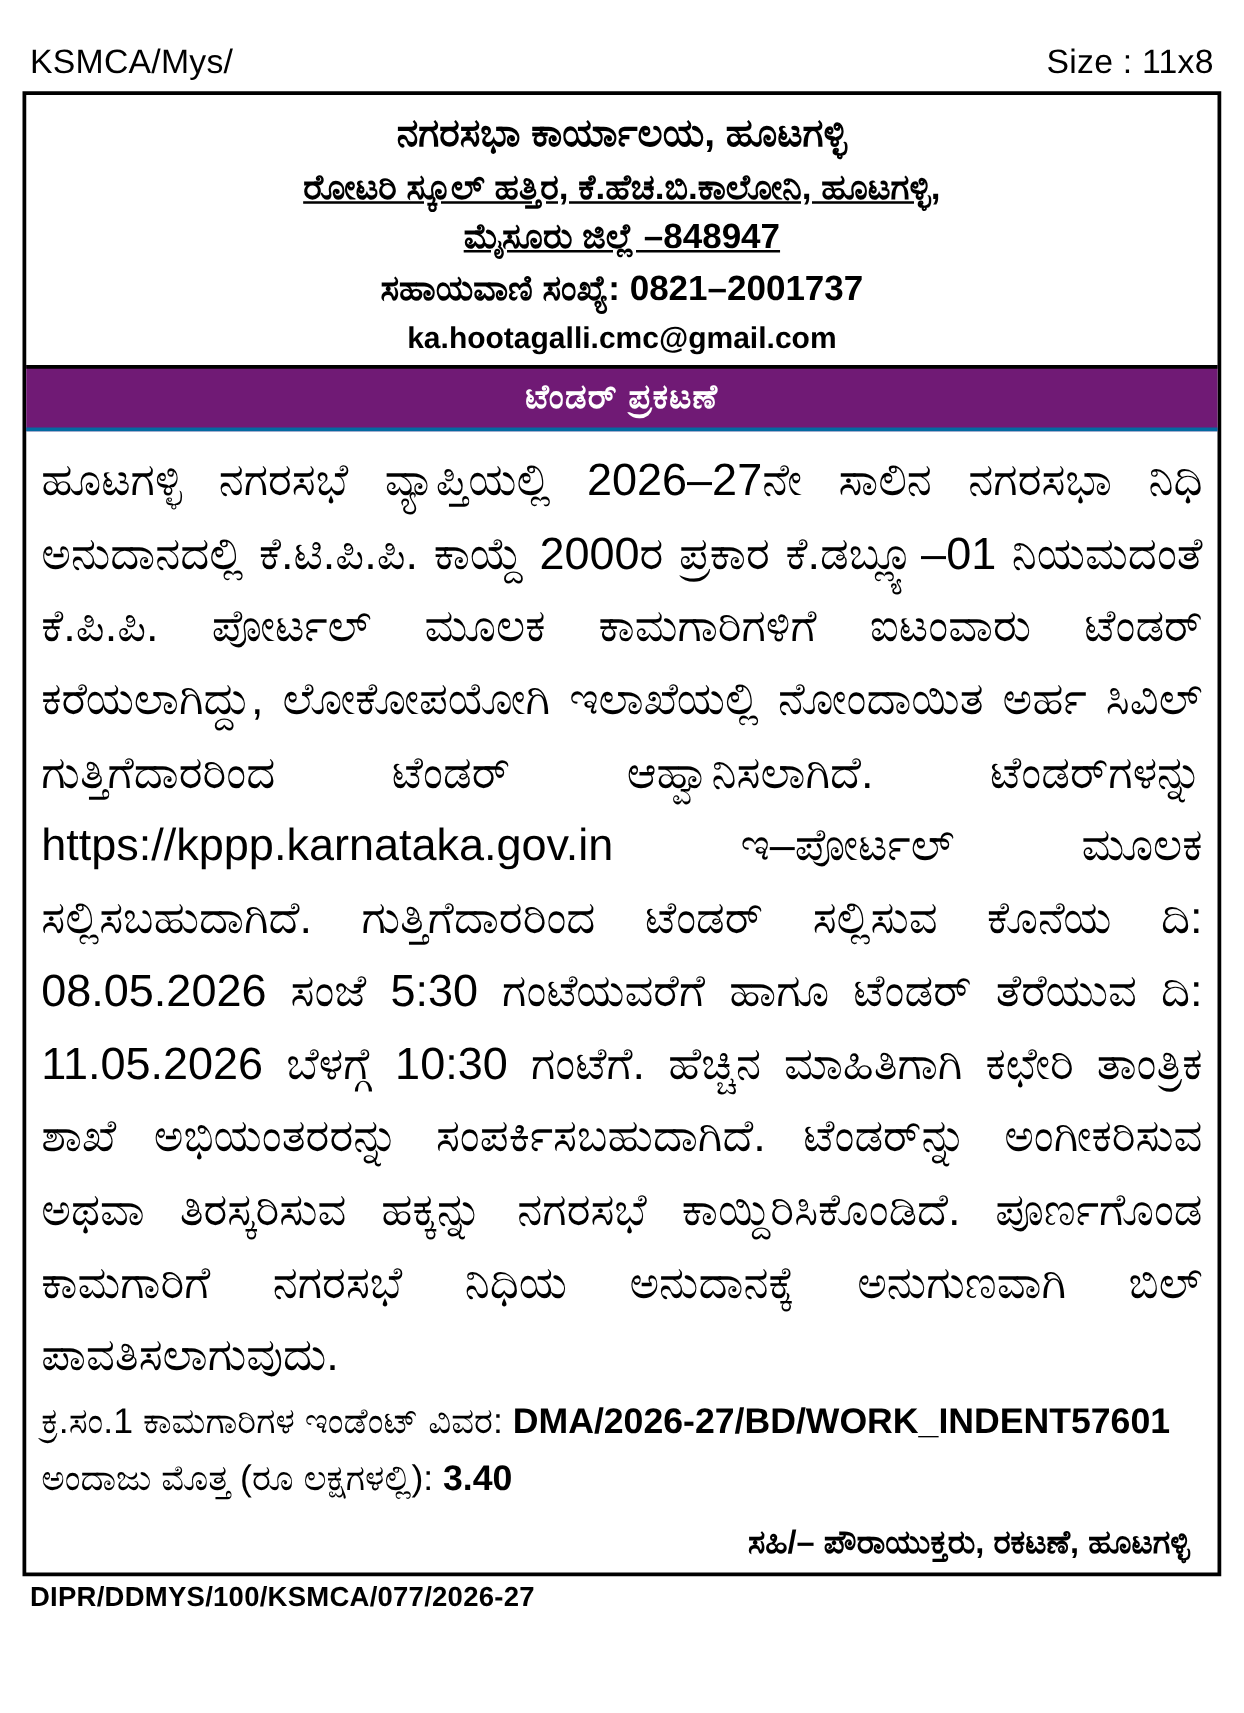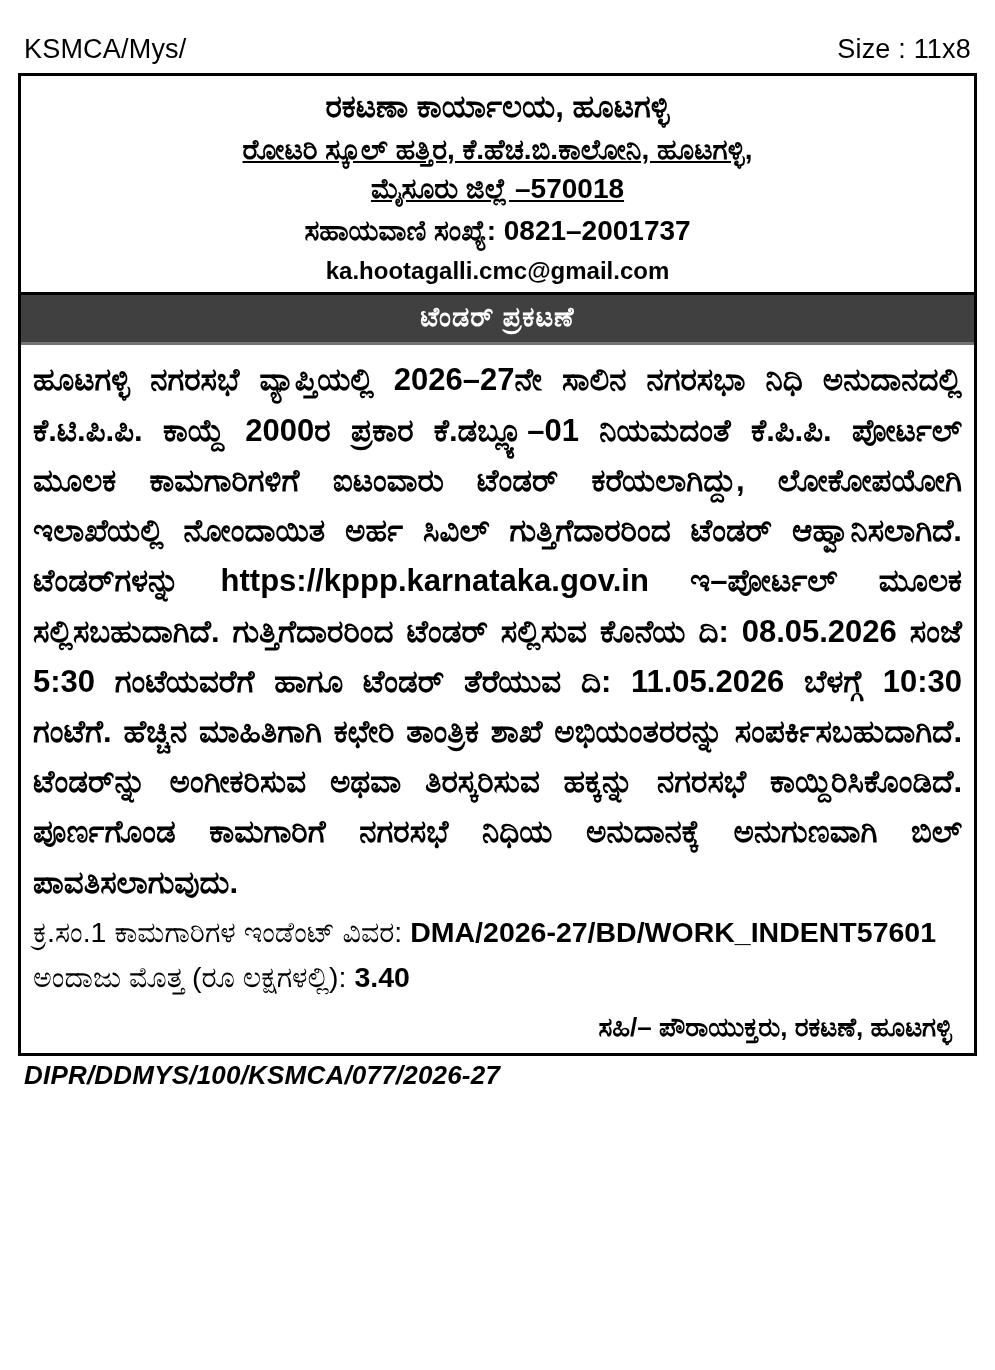--- a/index.html
+++ b/index.html
@@ -73,40 +73,39 @@
     font-weight: bold;
     line-height: 1.4;
     letter-spacing: -0.2px;
   }
   .ref-line-2 {
     font-size: 27px;
     font-weight: bold;
     line-height: 1.4;
   }
   .title-bar {
-    background: #404040;
+    background: #701a75;
     color: #ffffff;
     text-align: center;
     font-size: 27px;
     font-weight: bold;
     padding: 7px 0 9px 0;
     border-top: 3px solid #000;
-    border-bottom: 3px solid #737373;
+    border-bottom: 3px solid #0369a1;
     letter-spacing: 1px;
   }
   .body-block {
     padding: 10px 12px 4px 12px;
   }
   .body-text {
-    font-size: 31px;
+    font-size: 36px;
     line-height: 1.62;
     text-align: justify;
     text-justify: inter-word;
     word-spacing: 0.5px;
-    font-weight: bold;
   }
   .indent-block {
     font-size: 28.5px;
     line-height: 1.6;
     margin-top: 2px;
     text-align: left;
   }
   .indent-block b { font-weight: bold; }
   .emd-line {
     font-size: 28.5px;
@@ -114,43 +113,42 @@
     text-align: left;
   }
   .sign-line {
     font-size: 26px;
     font-weight: bold;
     text-align: right;
     padding: 10px 10px 4px 0;
     line-height: 1.3;
   }
   .footer {
-    font-size: 26px;
+    font-size: 22px;
     font-weight: bold;
     padding: 4px 0 0 6px;
     letter-spacing: 0.2px;
-    font-style: italic;
   }
 </style>
 </head>
 <body>
 
 <div class="page">
 
   <div class="topbar">
     <span class="left">KSMCA/Mys/</span>
     <span class="right">Size : 11x8</span>
   </div>
 
   <div class="notice">
 
     <div class="header-block">
-      <div class="org-name">ರಕಟಣಾ ಕಾರ್ಯಾಲಯ, ಹೂಟಗಳ್ಳಿ</div>
+      <div class="org-name">ನಗರಸಭಾ ಕಾರ್ಯಾಲಯ, ಹೂಟಗಳ್ಳಿ</div>
       <div class="org-addr">ರೋಟರಿ ಸ್ಕೂಲ್ ಹತ್ತಿರ, ಕೆ.ಹೆಚ.ಬಿ.ಕಾಲೋನಿ, ಹೂಟಗಳ್ಳಿ,</div>
-      <div class="org-addr">ಮೈಸೂರು ಜಿಲ್ಲೆ –570018</div>
+      <div class="org-addr">ಮೈಸೂರು ಜಿಲ್ಲೆ –848947</div>
       <div class="org-phone">ಸಹಾಯವಾಣಿ ಸಂಖ್ಯೆ: 0821–2001737</div>
       <div class="org-email">ka.hootagalli.cmc@gmail.com</div>
     </div>
 
 
     <div class="title-bar">ಟೆಂಡರ್ ಪ್ರಕಟಣೆ</div>
 
     <div class="body-block">
       <div class="body-text">ಹೂಟಗಳ್ಳಿ ನಗರಸಭೆ ವ್ಯಾಪ್ತಿಯಲ್ಲಿ 2026–27ನೇ ಸಾಲಿನ ನಗರಸಭಾ ನಿಧಿ ಅನುದಾನದಲ್ಲಿ ಕೆ.ಟಿ.ಪಿ.ಪಿ. ಕಾಯ್ದೆ 2000ರ ಪ್ರಕಾರ ಕೆ.ಡಬ್ಲ್ಯೂ–01 ನಿಯಮದಂತೆ ಕೆ.ಪಿ.ಪಿ. ಪೋರ್ಟಲ್ ಮೂಲಕ ಕಾಮಗಾರಿಗಳಿಗೆ ಐಟಂವಾರು ಟೆಂಡರ್ ಕರೆಯಲಾಗಿದ್ದು, ಲೋಕೋಪಯೋಗಿ ಇಲಾಖೆಯಲ್ಲಿ ನೋಂದಾಯಿತ ಅರ್ಹ ಸಿವಿಲ್ ಗುತ್ತಿಗೆದಾರರಿಂದ ಟೆಂಡರ್ ಆಹ್ವಾನಿಸಲಾಗಿದೆ. ಟೆಂಡರ್‌ಗಳನ್ನು https://kppp.karnataka.gov.in ಇ–ಪೋರ್ಟಲ್ ಮೂಲಕ ಸಲ್ಲಿಸಬಹುದಾಗಿದೆ. ಗುತ್ತಿಗೆದಾರರಿಂದ ಟೆಂಡರ್ ಸಲ್ಲಿಸುವ ಕೊನೆಯ ದಿ: 08.05.2026 ಸಂಜೆ 5:30 ಗಂಟೆಯವರೆಗೆ ಹಾಗೂ ಟೆಂಡರ್ ತೆರೆಯುವ ದಿ: 11.05.2026 ಬೆಳಗ್ಗೆ 10:30 ಗಂಟೆಗೆ. ಹೆಚ್ಚಿನ ಮಾಹಿತಿಗಾಗಿ ಕಛೇರಿ ತಾಂತ್ರಿಕ ಶಾಖೆ ಅಭಿಯಂತರರನ್ನು ಸಂಪರ್ಕಿಸಬಹುದಾಗಿದೆ. ಟೆಂಡರ್‌ನ್ನು ಅಂಗೀಕರಿಸುವ ಅಥವಾ ತಿರಸ್ಕರಿಸುವ ಹಕ್ಕನ್ನು ನಗರಸಭೆ ಕಾಯ್ದಿರಿಸಿಕೊಂಡಿದೆ. ಪೂರ್ಣಗೊಂಡ ಕಾಮಗಾರಿಗೆ ನಗರಸಭೆ ನಿಧಿಯ ಅನುದಾನಕ್ಕೆ ಅನುಗುಣವಾಗಿ ಬಿಲ್ ಪಾವತಿಸಲಾಗುವುದು.</div>
 

